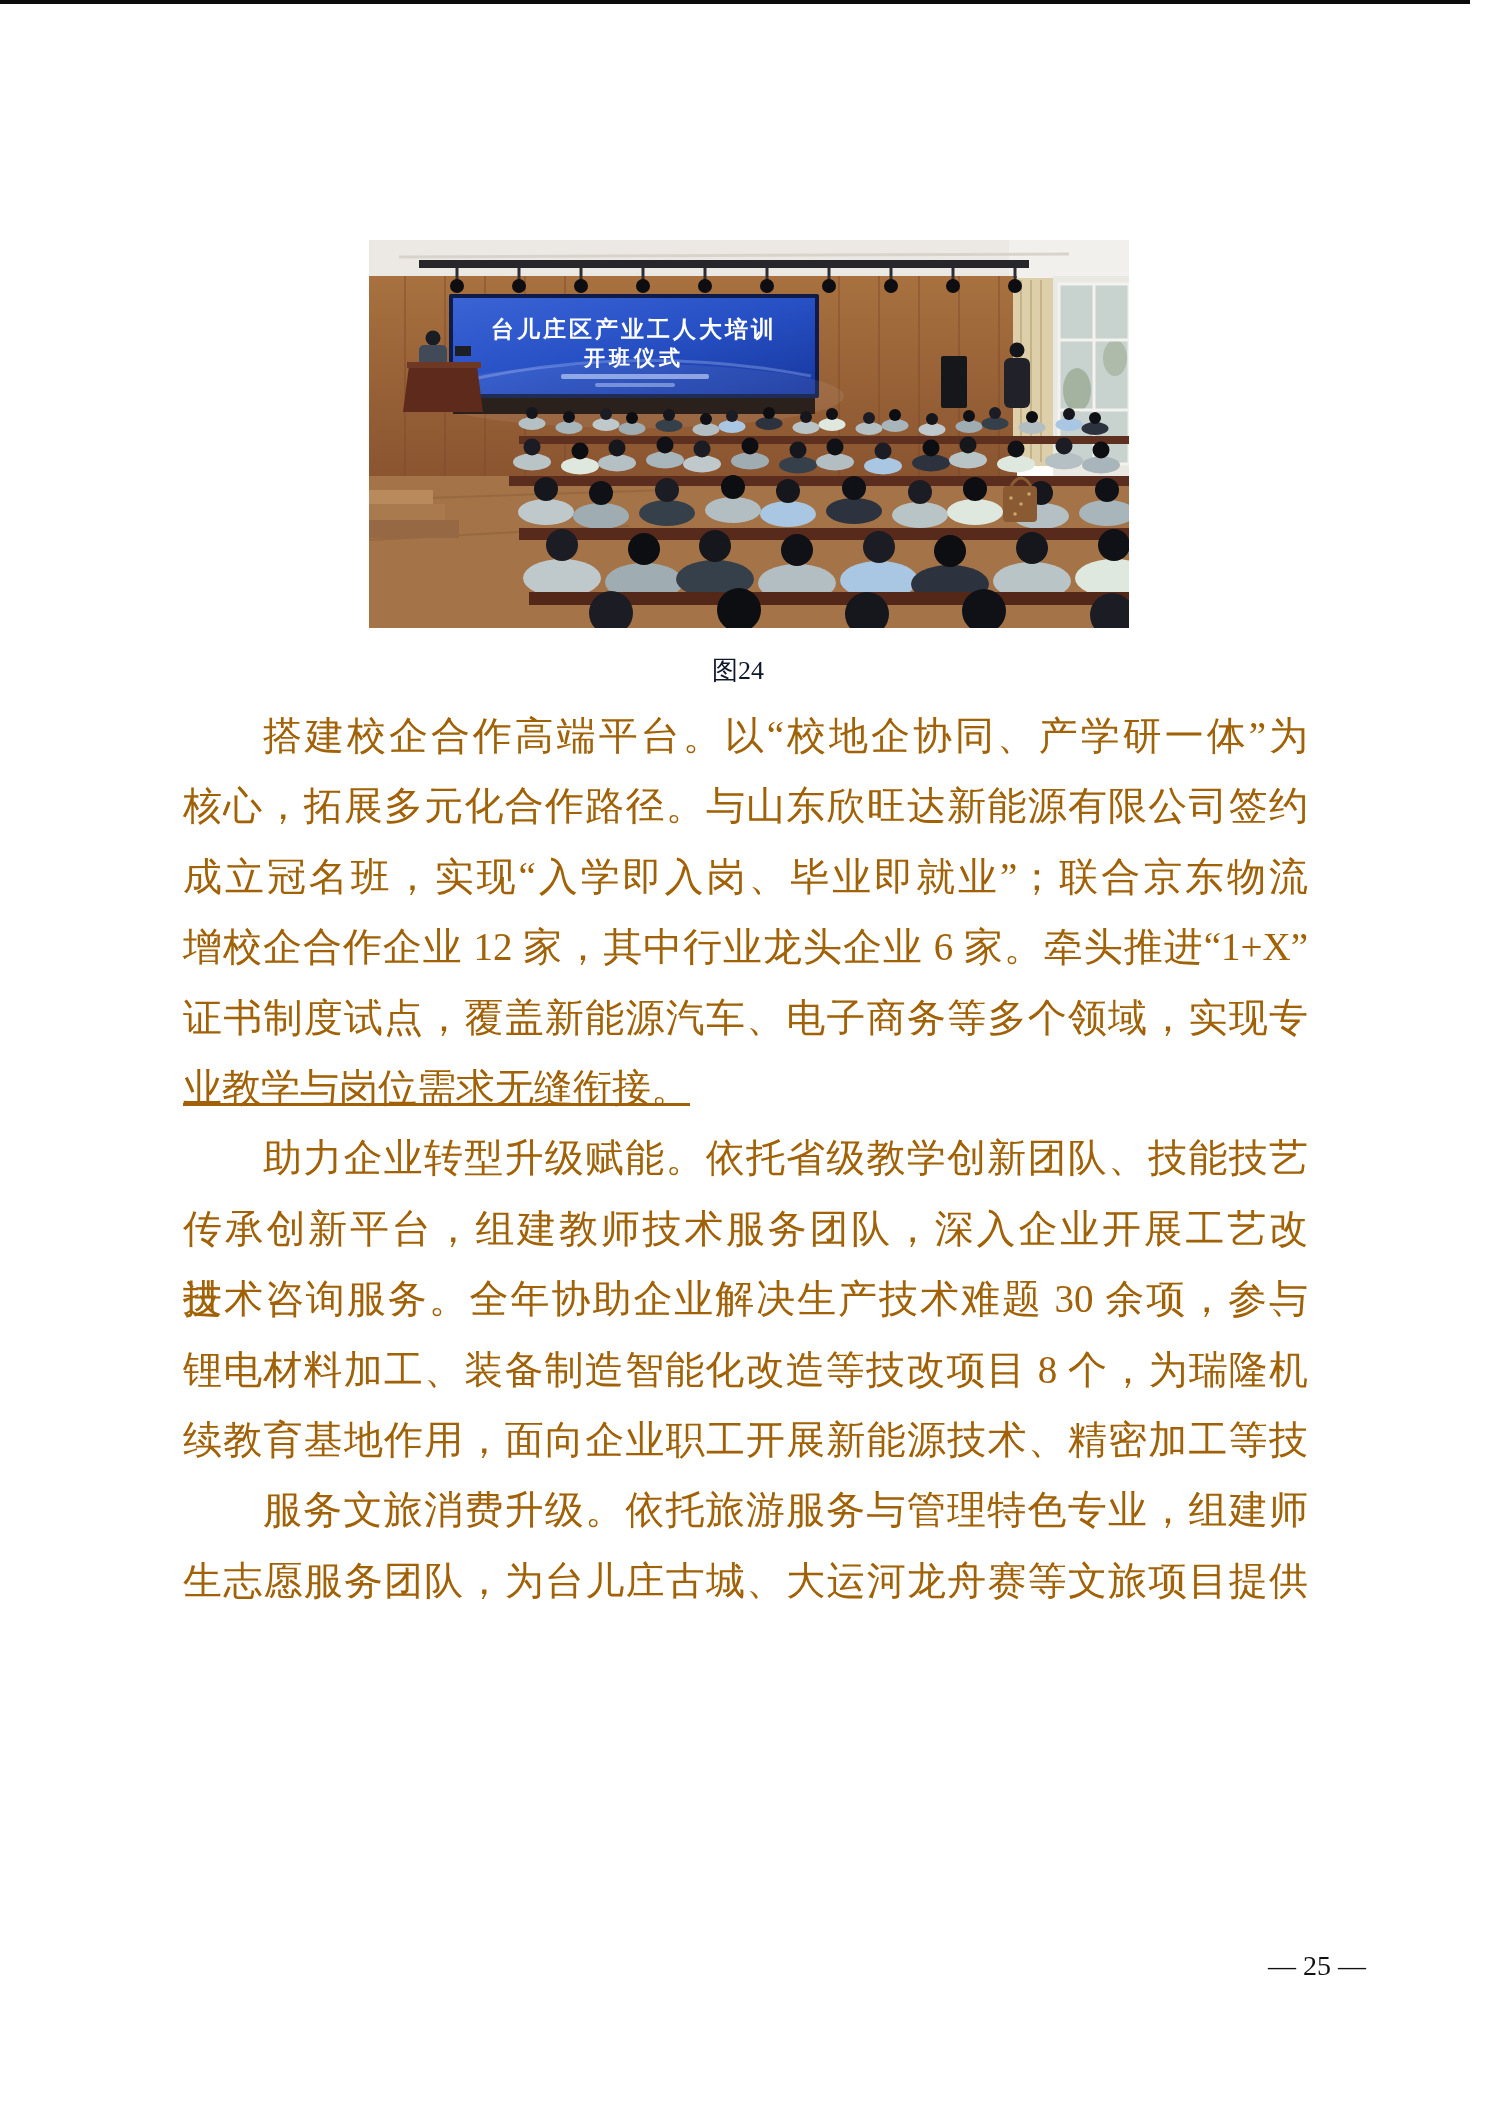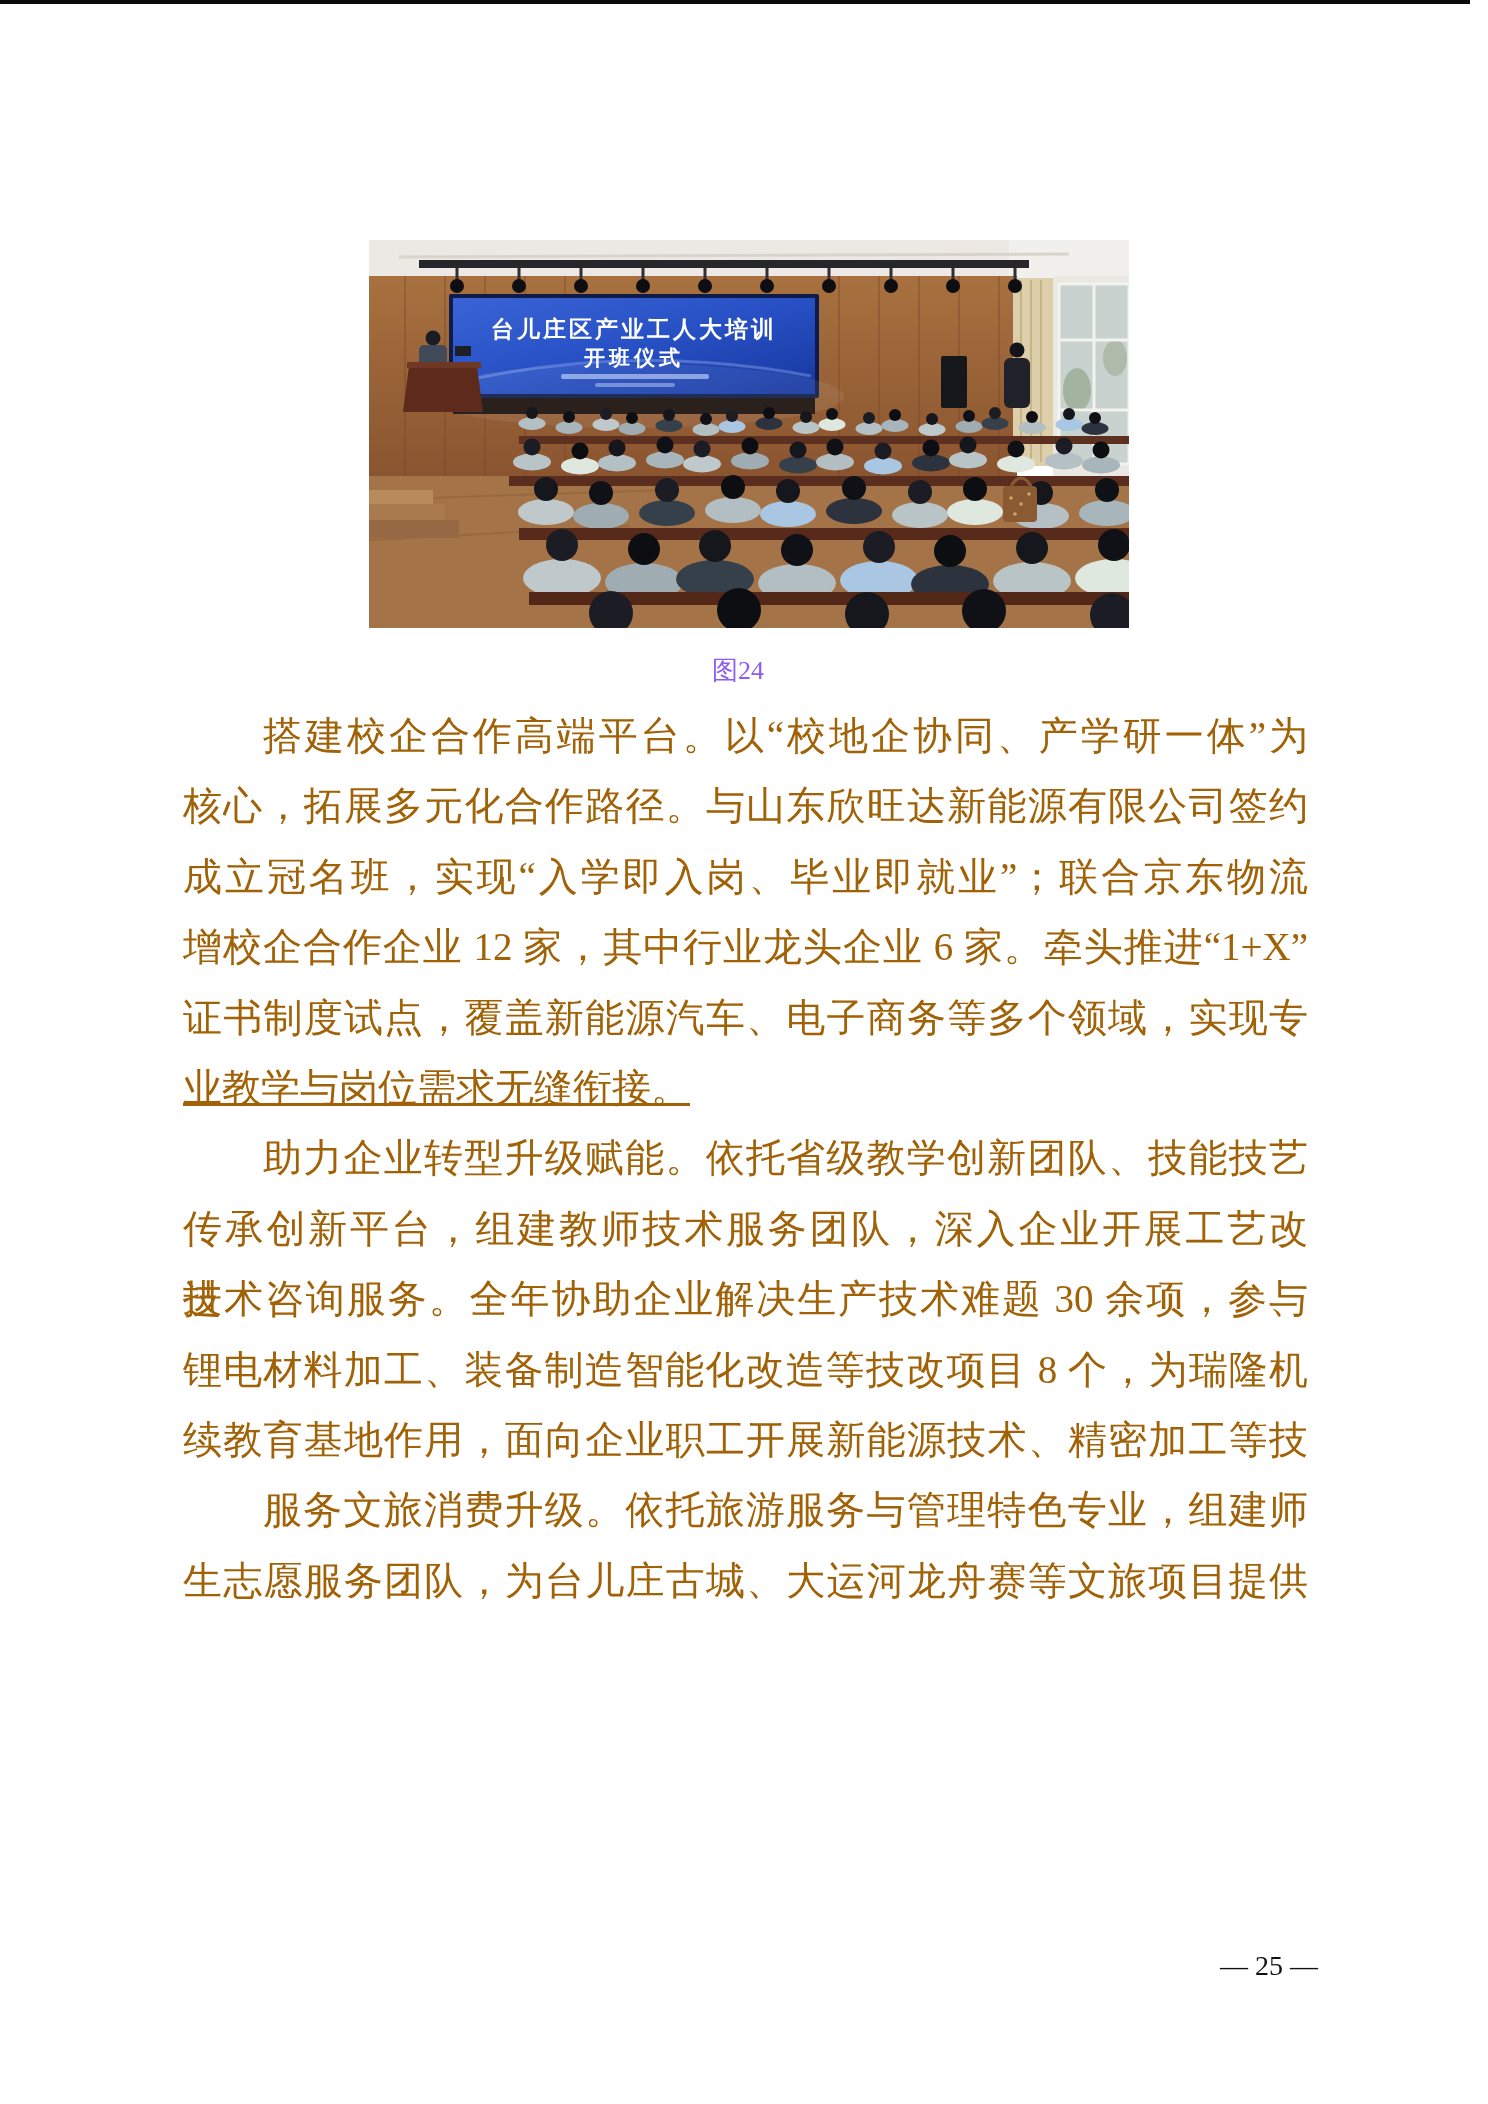--- a/index.html
+++ b/index.html
@@ -2,28 +2,28 @@
 <html><head>
 <meta charset="utf-8">
 <style>
   html,body{margin:0;padding:0;background:#ffffff;}
   .page{position:relative;width:1488px;height:2104px;background:#ffffff;overflow:hidden;
         font-family:"Liberation Serif","DejaVu Serif",serif;color:#000;}
   .scan-top{position:absolute;top:0;left:0;width:1470px;height:4px;background:#0b0b0b;}
   .photo{position:absolute;left:369px;top:240px;width:760px;height:388px;}
   .photo svg{display:block;width:100%;height:100%;}
   .caption{position:absolute;left:0;top:653px;width:1476px;height:36px;line-height:36px;
-           text-align:center;font-size:26px;color:#8b5cf6;}
+           text-align:center;font-size:26px;color:#0f172a;}
   .bodytext{position:absolute;left:183px;top:701px;width:1125px;}
   .bl{height:70.4px;line-height:70.4px;font-size:39px;color:#a16207;
       text-align:justify;text-align-last:justify;text-justify:inter-character;font-kerning:none;}
   .bl.ind{text-indent:80px;}
   .bl.pl{text-align-last:left;text-decoration:underline;}
   .pageno{position:absolute;top:1948px;left:0;width:1318px;text-align:right;
-          font-size:28px;line-height:36px;color:#111;}
+          font-size:28px;line-height:36px;color:#111;padding-left:48px;}
 </style>
 </head>
 <body>
 
 <div class="page">
 
   <div class="scan-top"></div>
 
   <div class="photo">
     <svg viewBox="0 0 760 388" preserveAspectRatio="none">

